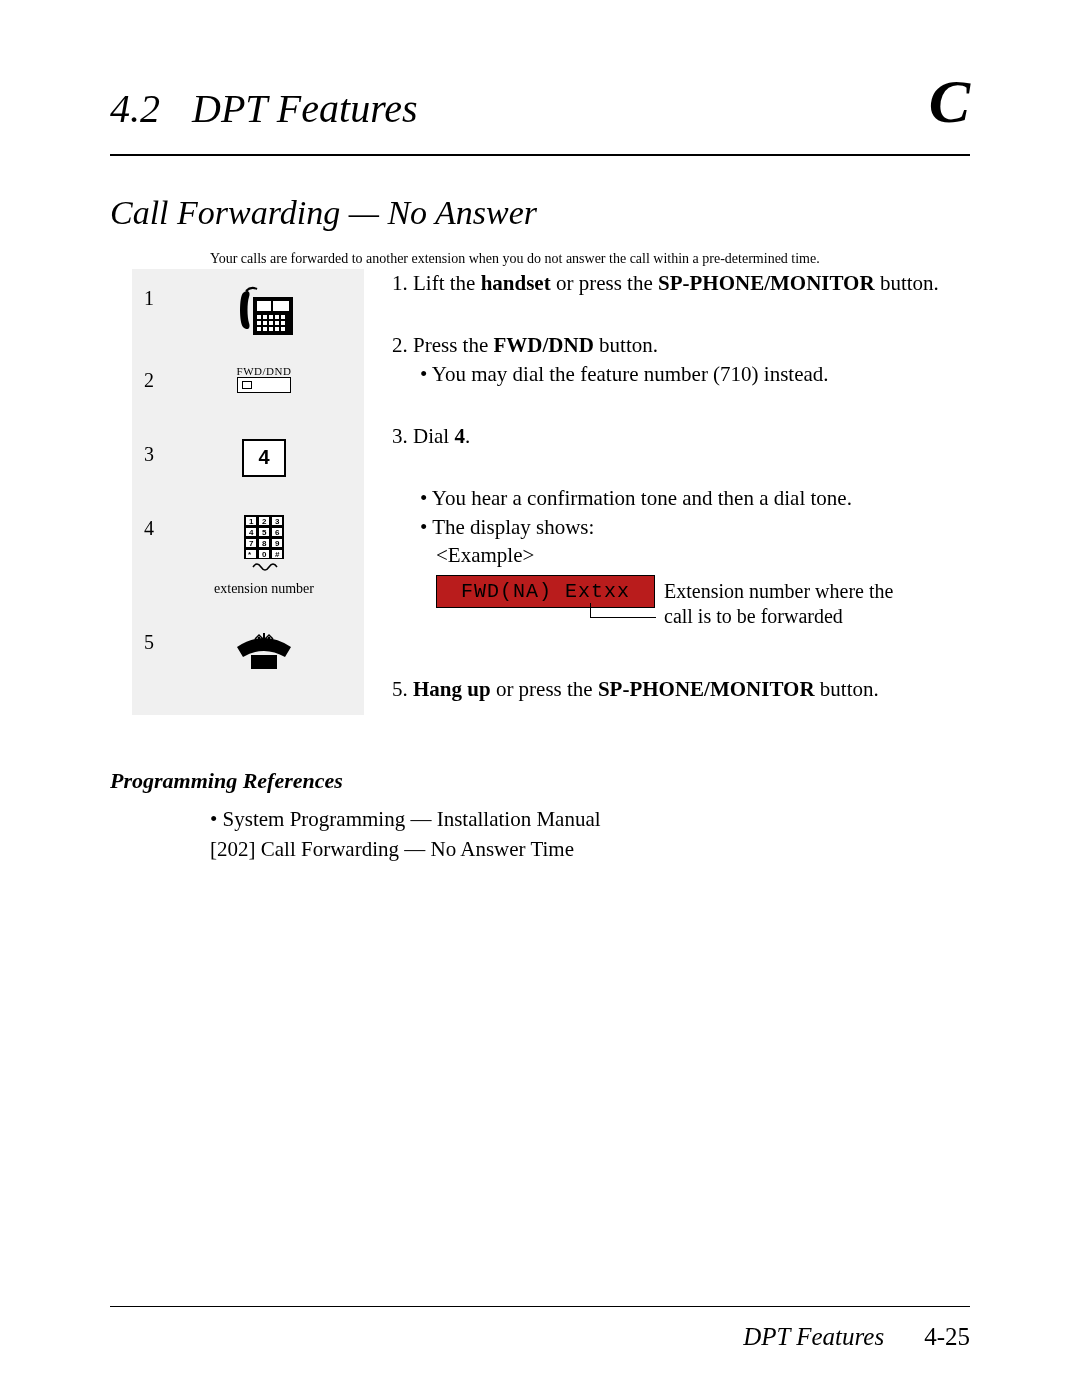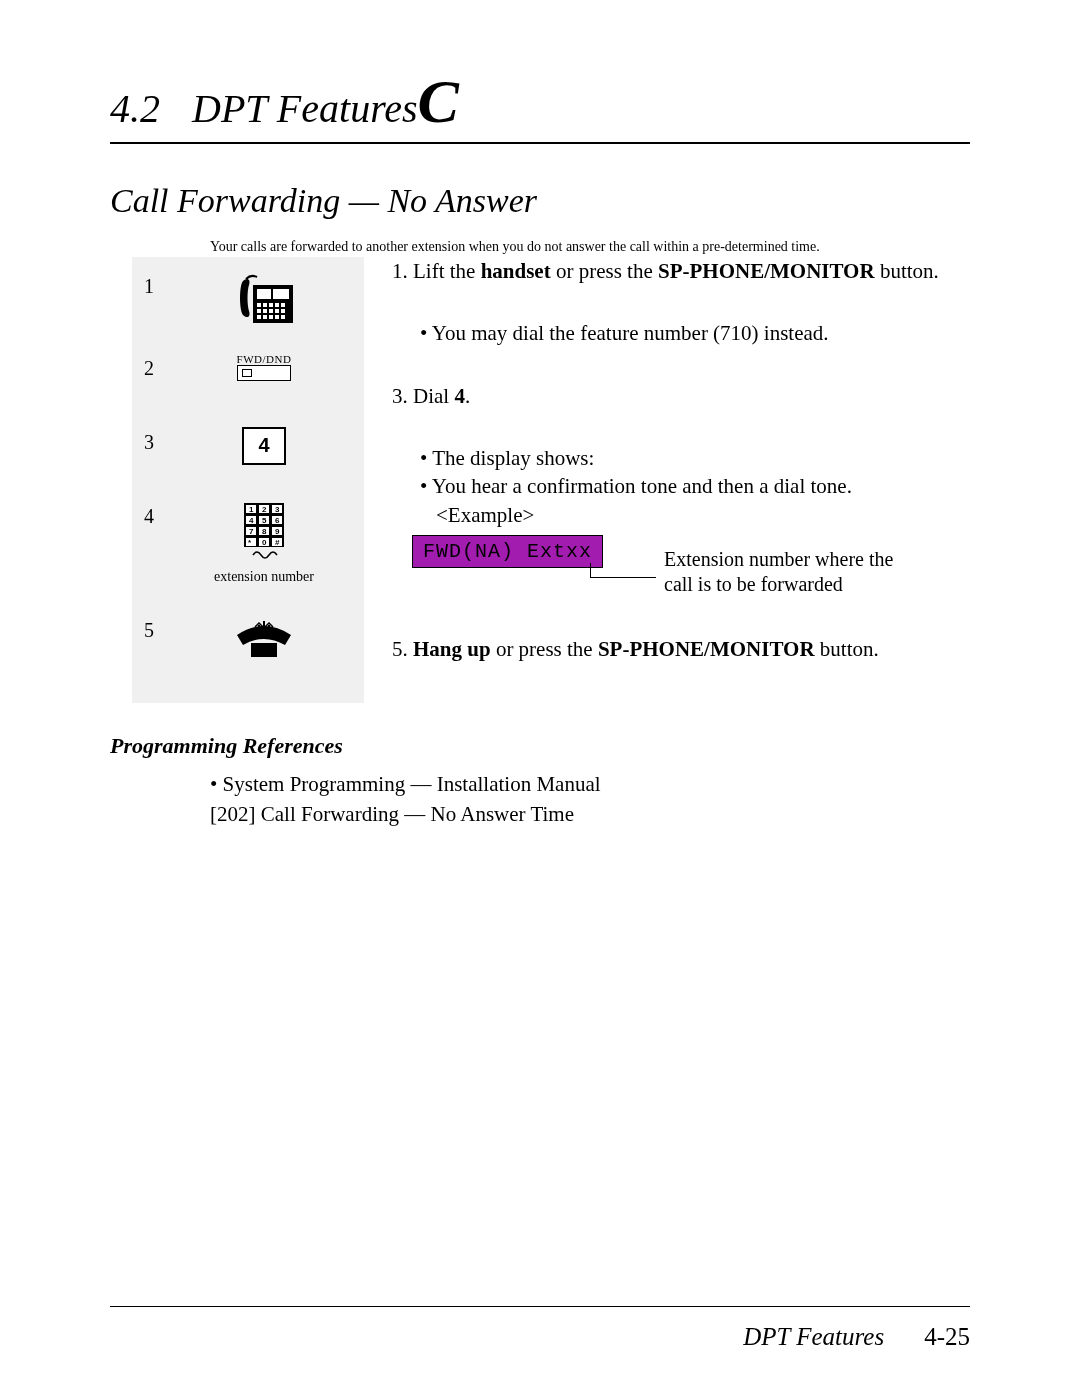--- a/index.html
+++ b/index.html
@@ -12,22 +12,23 @@
   .page {
     width: 1080px;
     height: 1397px;
     position: relative;
     box-sizing: border-box;
     padding: 70px 110px 50px 110px;
   }
   .header-row {
     display: flex;
     align-items: baseline;
+    justify-content: space-between;
     border-bottom: 2px solid #000;
-    padding-bottom: 10px;
+    padding-bottom: 22px;
   }
   .header-left {
     font-style: italic;
     font-size: 40px;
   }
   .header-num { padding-right: 32px; }
   .header-corner {
     font-size: 62px;
     font-style: italic;
     font-weight: bold;
@@ -110,26 +111,26 @@
     font-size: 21px;
     line-height: 1.35;
   }
   .step { margin-bottom: 34px; }
   .step5 { margin-top: 20px; }
   .sub-bullet { margin-left: 28px; }
   .sub-bullet-more { margin-left: 44px; }
   .display-box {
     display: inline-block;
     border: 1.5px solid #000;
-    background: #a21caf;
+    background: #b91c1c;
     font-family: "Courier New", monospace;
     font-size: 20px;
-    padding: 2px 10px;
+    padding: 2px 24px;
     letter-spacing: 1px;
-    margin-left: 20px;
+    margin-left: 44px;
   }
   .display-area {
     position: relative;
     margin-top: 6px;
     height: 80px;
   }
   .lead-h {
     position:absolute;
     border-top: 1px solid #000;
     
@@ -288,37 +289,40 @@
 
     </div>
 
     <div class="steps-col">
 
       <div class="step">
         <span>1.  Lift the </span><b>handset</b><span> or press the </span><b>SP-PHONE/MONITOR</b><span> button.</span>
       </div>
 
       <div class="step">
+        <div>
+          <span>2.  Press the </span><b>FWD/DND</b><span> button.</span>
+        </div>
         <div class="sub-bullet">•  You may dial the feature number (710) instead.</div>
       </div>
 
       <div class="step">
         <span>3.  Dial </span><b>4</b><span>.</span>
       </div>
 
       <div class="step" style="margin-bottom:10px">
+        <div class="sub-bullet">•  You hear a confirmation tone and then a dial tone.</div>
         <div class="sub-bullet">•  The display shows:</div>
-        <div class="sub-bullet">•  You hear a confirmation tone and then a dial tone.</div>
         <div class="sub-bullet-more">&lt;Example&gt;</div>
 
         <div class="display-area">
           <span class="display-box">FWD(NA)  Extxx</span>
           <span class="lead-v" style="left:198px; top:28px; height:14px;"></span>
           <span class="lead-h" style="left:198px; top:42px; width:66px;"></span>
-          <span class="lead-text" style="left:272px; top:12px;">
+          <span class="lead-text" style="left:272px; top:4px;">
             <span>Extension number where the</span><br>
             <span>call is to be forwarded</span>
           </span>
         </div>
 
       </div>
 
       <div class="step step5">
         <span>5.  </span><b>Hang up</b><span> or press the </span><b>SP-PHONE/MONITOR</b><span> button.</span>
       </div>

